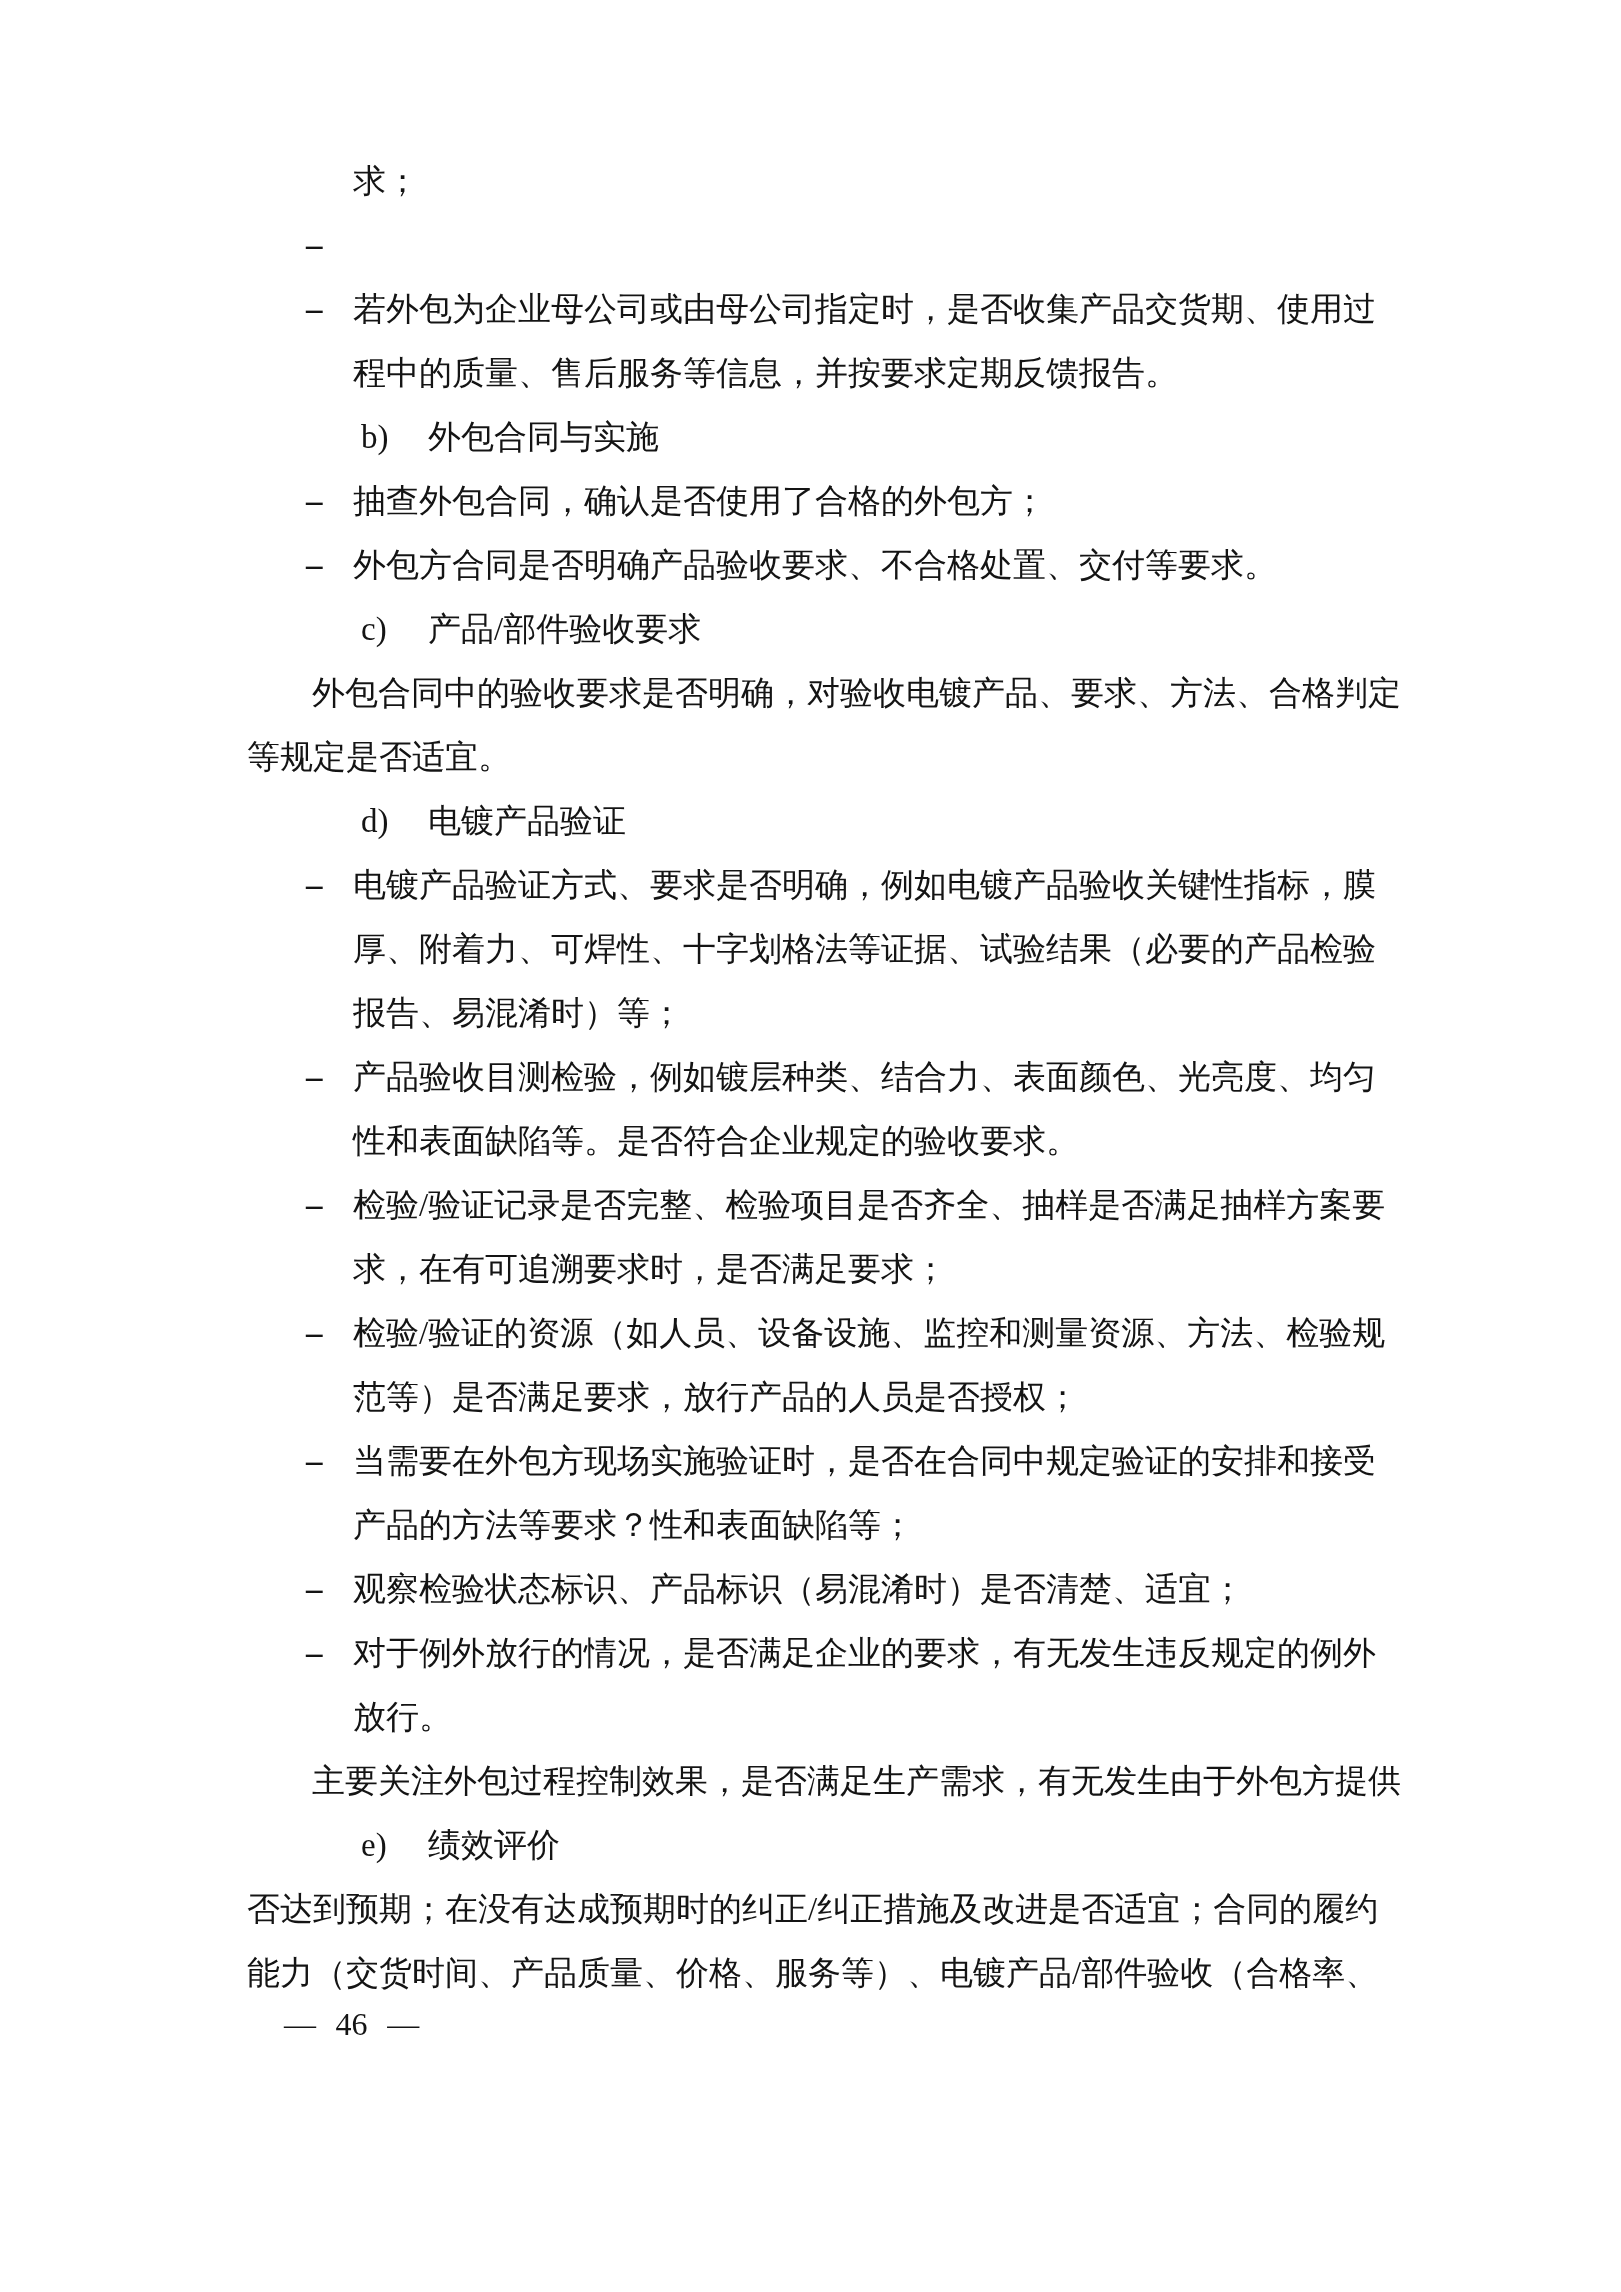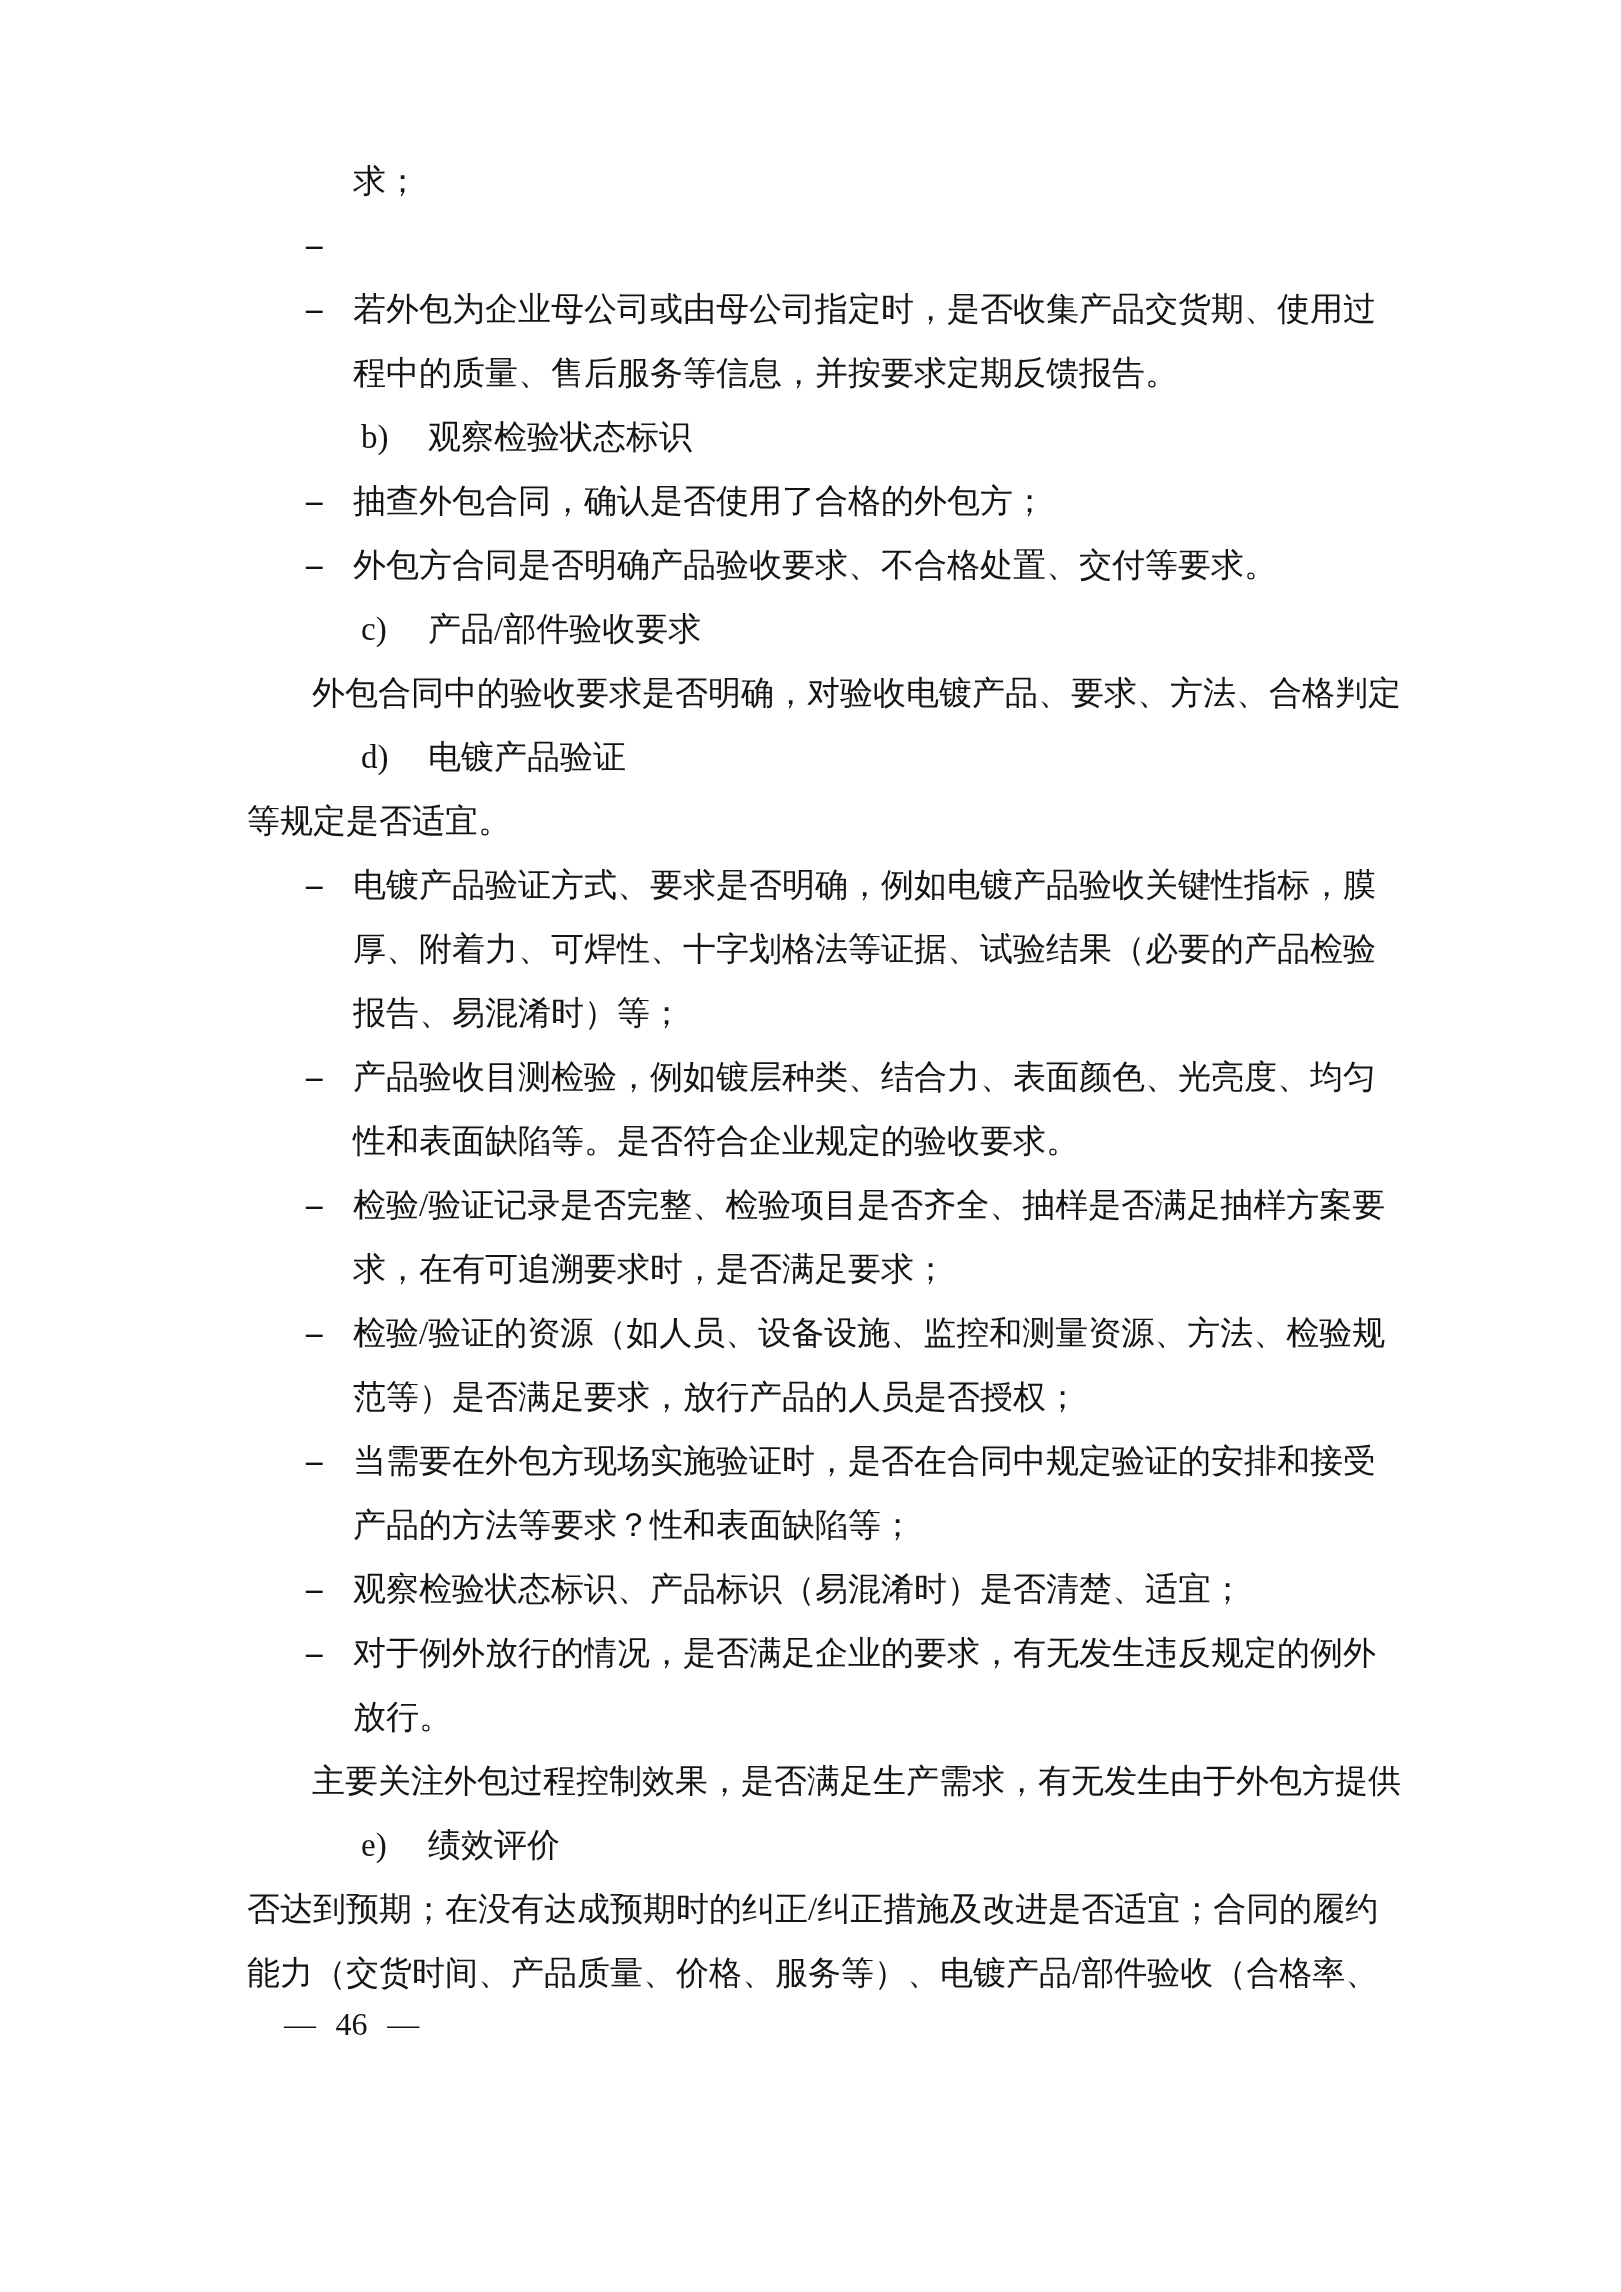--- a/index.html
+++ b/index.html
@@ -63,27 +63,27 @@
 </style>
 </head>
 <body>
 
 <div class="page">
   <div class="text-block" id="text-block">
       <div class="line continuation"><span class="line-text">求；</span></div>
       <div class="line bullet"><span class="dash-marker">–</span></div>
       <div class="line bullet"><span class="dash-marker">–</span><span class="line-text">若外包为企业母公司或由母公司指定时，是否收集产品交货期、使用过</span></div>
       <div class="line continuation"><span class="line-text">程中的质量、售后服务等信息，并按要求定期反馈报告。</span></div>
-      <div class="line letter-item"><span class="letter-label">b)</span><span class="line-text">观察检验状态标识</span></div>
+      <div class="line letter-item"><span class="letter-label">b)</span><span class="line-text">外包合同与实施</span></div>
       <div class="line bullet"><span class="dash-marker">–</span><span class="line-text">抽查外包合同，确认是否使用了合格的外包方；</span></div>
       <div class="line bullet"><span class="dash-marker">–</span><span class="line-text">外包方合同是否明确产品验收要求、不合格处置、交付等要求。</span></div>
       <div class="line letter-item"><span class="letter-label">c)</span><span class="line-text">产品/部件验收要求</span></div>
       <div class="line paragraph-indent"><span class="line-text">外包合同中的验收要求是否明确，对验收电镀产品、要求、方法、合格判定</span></div>
+      <div class="line paragraph"><span class="line-text">等规定是否适宜。</span></div>
       <div class="line letter-item"><span class="letter-label">d)</span><span class="line-text">电镀产品验证</span></div>
-      <div class="line paragraph"><span class="line-text">等规定是否适宜。</span></div>
       <div class="line bullet"><span class="dash-marker">–</span><span class="line-text">电镀产品验证方式、要求是否明确，例如电镀产品验收关键性指标，膜</span></div>
       <div class="line continuation"><span class="line-text">厚、附着力、可焊性、十字划格法等证据、试验结果（必要的产品检验</span></div>
       <div class="line continuation"><span class="line-text">报告、易混淆时）等；</span></div>
       <div class="line bullet"><span class="dash-marker">–</span><span class="line-text">产品验收目测检验，例如镀层种类、结合力、表面颜色、光亮度、均匀</span></div>
       <div class="line continuation"><span class="line-text">性和表面缺陷等。是否符合企业规定的验收要求。</span></div>
       <div class="line bullet"><span class="dash-marker">–</span><span class="line-text">检验/验证记录是否完整、检验项目是否齐全、抽样是否满足抽样方案要</span></div>
       <div class="line continuation"><span class="line-text">求，在有可追溯要求时，是否满足要求；</span></div>
       <div class="line bullet"><span class="dash-marker">–</span><span class="line-text">检验/验证的资源（如人员、设备设施、监控和测量资源、方法、检验规</span></div>
       <div class="line continuation"><span class="line-text">范等）是否满足要求，放行产品的人员是否授权；</span></div>
       <div class="line bullet"><span class="dash-marker">–</span><span class="line-text">当需要在外包方现场实施验证时，是否在合同中规定验证的安排和接受</span></div>

